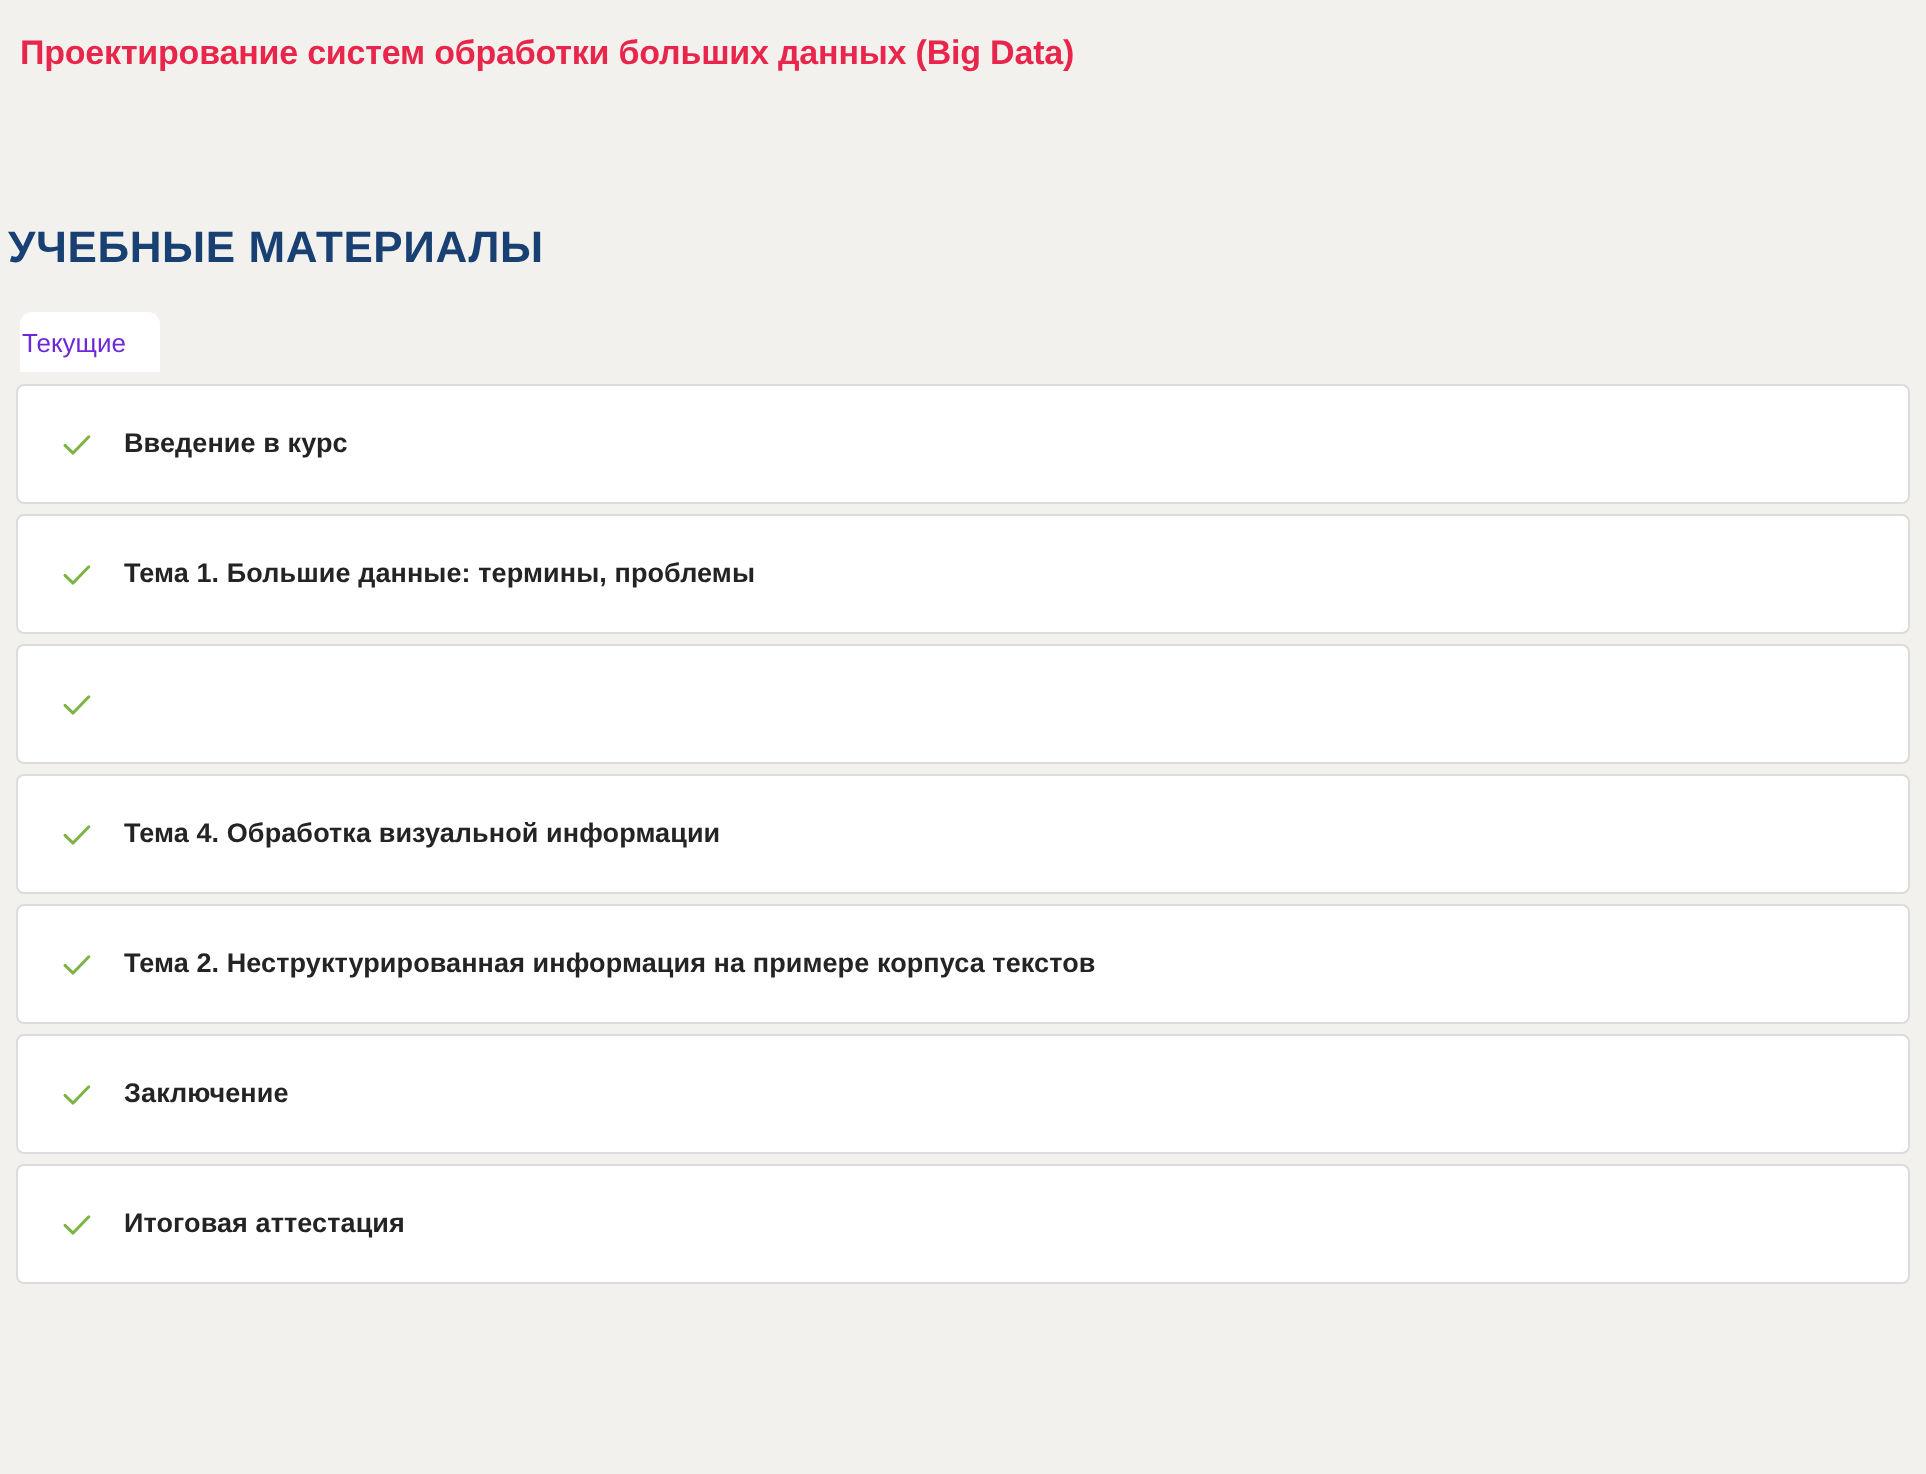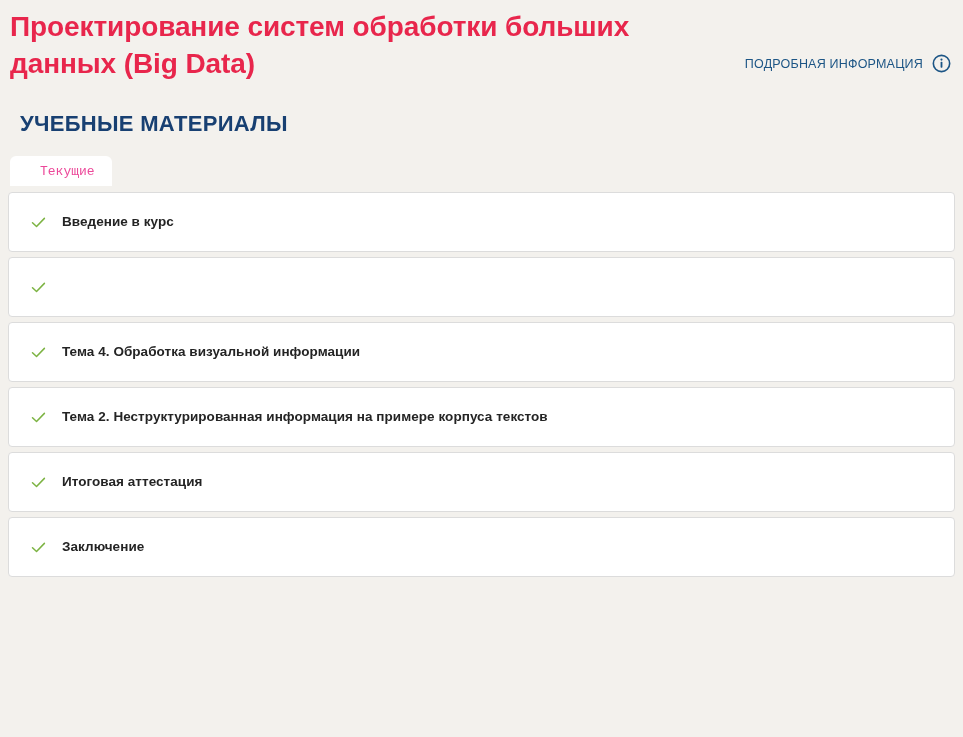--- a/index.html
+++ b/index.html
@@ -27,21 +27,21 @@
     position: relative;
     padding: 8px 0 0 0;
     display: block;
   }
   .course-title {
     position: absolute;
     left: 10px;
     top: 8px;
     width: 680px;
     margin: 0;
-    font-size: 28px;
+    font-size: 17px;
     line-height: 37px;
     font-weight: bold;
     color: #e8264c;
     letter-spacing: -0.1px;
   }
   .details-link {
     position: absolute;
     right: 12px;
     top: 54px;
     display: flex;
@@ -60,21 +60,21 @@
   .info-icon {
     width: 19px;
     height: 19px;
     display: block;
     flex: 0 0 auto;
   }
 
   
   .section-heading {
     position: absolute;
-    left: 20px;
+    left: 4px;
     top: 110px;
     margin: 0;
     font-size: 22px;
     line-height: 28px;
     font-weight: bold;
     color: #184072;
     letter-spacing: 0.3px;
   }
 
   
@@ -82,24 +82,24 @@
     position: absolute;
     left: 10px;
     top: 156px;
     display: flex;
     align-items: flex-end;
   }
   .tab {
     background: #ffffff;
     border: none;
     border-radius: 6px 6px 0 0;
-    padding: 8px 17px 7px 30px;
-    font-family: Liberation Mono, monospace;
+    padding: 8px 17px 7px 1px;
+    font-family: Liberation Sans, sans-serif;
     font-size: 13px;
-    color: #ec4899;
+    color: #6d28d9;
     cursor: pointer;
     line-height: 15px;
   }
 
   
   .materials-list {
     position: absolute;
     left: 8px;
     top: 192px;
     width: 947px;
@@ -134,49 +134,47 @@
   }
 </style>
 </head>
 <body>
 
 <div class="page">
 
   <div class="header">
     <h1 class="course-title">Проектирование систем обработки больших данных (Big Data)</h1>
 
-    <a class="details-link">
-      <span class="details-label">ПОДРОБНАЯ ИНФОРМАЦИЯ</span>
-      <span>
-        <svg class="info-icon" viewBox="0 0 20 20" aria-hidden="true">
-          <circle cx="10" cy="10" r="8.6" fill="none" stroke="#1c5585" stroke-width="1.7"></circle>
-          <circle cx="10" cy="5.9" r="1.15" fill="#1c5585"></circle>
-          <rect x="9.05" y="8.2" width="1.9" height="6.3" rx="0.7" fill="#1c5585"></rect>
-        </svg>
-      </span>
-    </a>
   </div>
 
   <h2 class="section-heading">УЧЕБНЫЕ МАТЕРИАЛЫ</h2>
 
   <div class="tabs">
     <button class="tab">Текущие</button>
   </div>
 
   <div class="materials-list">
 
     <div class="material-row">
       <span>
         <svg class="check-icon" viewBox="0 0 16 16" aria-hidden="true">
           <path d="M1.6 8.2 L5.9 12.3 L14.3 3.6" fill="none" stroke="#7cb342" stroke-width="1.6" stroke-linecap="round" stroke-linejoin="round"></path>
         </svg>
       </span>
       <span class="material-label">Введение в курс</span>
     </div>
 
+    <div class="material-row">
+      <span>
+        <svg class="check-icon" viewBox="0 0 16 16" aria-hidden="true">
+          <path d="M1.6 8.2 L5.9 12.3 L14.3 3.6" fill="none" stroke="#7cb342" stroke-width="1.6" stroke-linecap="round" stroke-linejoin="round"></path>
+        </svg>
+      </span>
+      <span class="material-label">Тема 1. Большие данные: термины, проблемы</span>
+    </div>
 
     <div class="material-row">
       <span>
         <svg class="check-icon" viewBox="0 0 16 16" aria-hidden="true">
           <path d="M1.6 8.2 L5.9 12.3 L14.3 3.6" fill="none" stroke="#7cb342" stroke-width="1.6" stroke-linecap="round" stroke-linejoin="round"></path>
         </svg>
       </span>
     </div>
 
 
@@ -197,26 +195,26 @@
       </span>
       <span class="material-label">Тема 2. Неструктурированная информация на примере корпуса текстов</span>
     </div>
 
     <div class="material-row">
       <span>
         <svg class="check-icon" viewBox="0 0 16 16" aria-hidden="true">
           <path d="M1.6 8.2 L5.9 12.3 L14.3 3.6" fill="none" stroke="#7cb342" stroke-width="1.6" stroke-linecap="round" stroke-linejoin="round"></path>
         </svg>
       </span>
+      <span class="material-label">Заключение</span>
+    </div>
+
+    <div class="material-row">
+      <span>
+        <svg class="check-icon" viewBox="0 0 16 16" aria-hidden="true">
+          <path d="M1.6 8.2 L5.9 12.3 L14.3 3.6" fill="none" stroke="#7cb342" stroke-width="1.6" stroke-linecap="round" stroke-linejoin="round"></path>
+        </svg>
+      </span>
       <span class="material-label">Итоговая аттестация</span>
-    </div>
-
-    <div class="material-row">
-      <span>
-        <svg class="check-icon" viewBox="0 0 16 16" aria-hidden="true">
-          <path d="M1.6 8.2 L5.9 12.3 L14.3 3.6" fill="none" stroke="#7cb342" stroke-width="1.6" stroke-linecap="round" stroke-linejoin="round"></path>
-        </svg>
-      </span>
-      <span class="material-label">Заключение</span>
     </div>
 
   </div>
 </div>
 
 </body></html>

